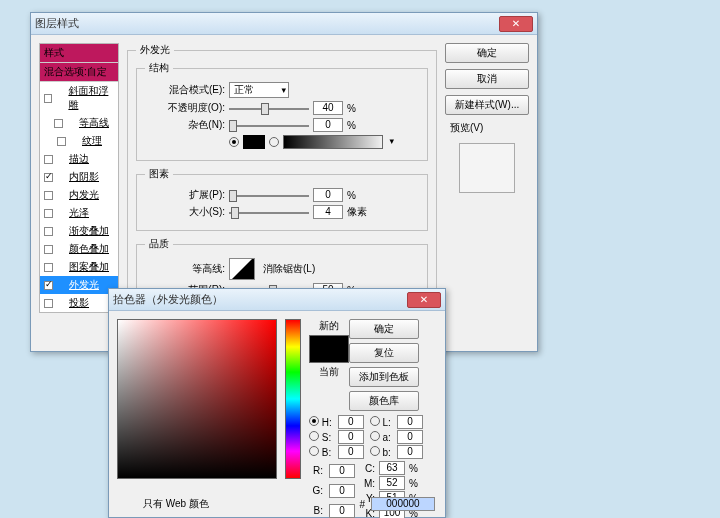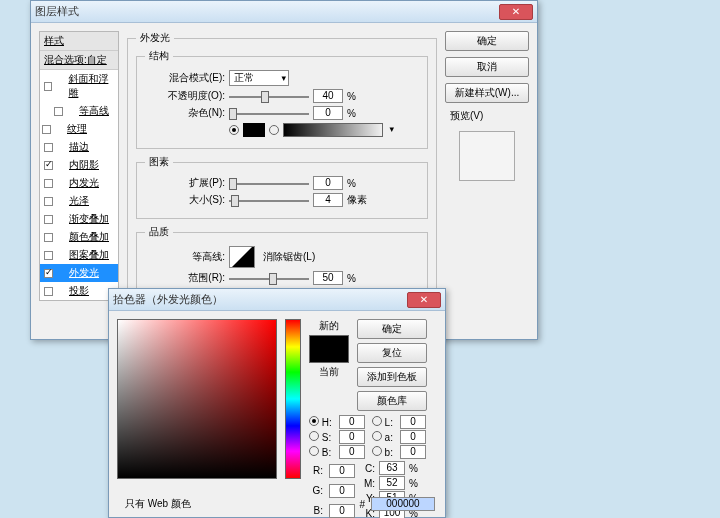--- a/index.html
+++ b/index.html
@@ -5,21 +5,21 @@
 * { box-sizing: border-box; font-family: "Microsoft YaHei", sans-serif; }
 body { margin: 0; background: #cde3f0; width: 720px; height: 518px; position: relative; overflow: hidden; }
 .window { position: absolute; background: #f0f0f0; border: 1px solid #7a9ab8; box-shadow: 2px 2px 6px rgba(0,0,0,.3); }
 .titlebar { height: 22px; background: linear-gradient(#eaf3fb, #cbe0f2); display: flex; align-items: center; padding: 0 4px; font-size: 11px; color: #333; border-bottom: 1px solid #a8bfd6; }
 .titlebar .spacer { flex: 1; }
 .winbtn { width: 34px; height: 16px; display: flex; align-items: center; justify-content: center; font-size: 10px; margin-left: 1px; }
 .closebtn { background: #d9545b; color: #fff; border: 1px solid #a83c41; border-radius: 2px; }
 .body1 { display: flex; padding: 8px; gap: 8px; }
 .leftcol { width: 80px; }
 .stylelist { border: 1px solid #b8b8b8; background: #fff; font-size: 10px; }
-.stylelist .hdr { background: #e5e5e5; padding: 2px 4px; border-bottom: 1px solid #ccc; font-size: 10px; text-decoration: underline; }
+.stylelist .hdr { background: #be185d; padding: 2px 4px; border-bottom: 1px solid #ccc; font-size: 10px; }
 .stylelist .item { padding: 2px 4px; display: flex; align-items: center; gap: 16px; text-decoration: underline; }
 .stylelist .item.sel { background: #1e90ff; color: #fff; }
 .stylelist .check { width: 9px; height: 9px; border: 1px solid #888; background: #fff; display: inline-block; position: relative; }
 .stylelist .check.on::after { content: "✓"; position: absolute; top: -3px; left: 0; font-size: 9px; color: #000; }
 .stylelist .item.sel .check.on::after { color: #000; }
 .midcol { flex: 1; }
 fieldset.grp { border: 1px solid #c0c0c0; margin: 0 0 6px 0; padding: 4px 8px 8px 8px; font-size: 10px; }
 fieldset.grp legend { font-size: 10px; padding: 0 4px; }
 .row { display: flex; align-items: center; gap: 4px; margin: 3px 16px; font-size: 10px; }
 .row .lbl { width: 64px; text-align: right; }
@@ -45,50 +45,50 @@
 .cpbody { display: flex; padding: 8px; gap: 8px; }
 .satbox { width: 160px; height: 160px; background: linear-gradient(to top, #000, transparent), linear-gradient(to right, #fff, #f00); position: relative; border: 1px solid #666; }
 .huebar { width: 16px; height: 160px; border: 1px solid #666; background: linear-gradient(to bottom, #f00, #ff0 17%, #0f0 33%, #0ff 50%, #00f 67%, #f0f 83%, #f00); position: relative; }
 .newcur { display: flex; flex-direction: column; align-items: center; font-size: 10px; gap: 2px; }
 .newcur .colbox { width: 40px; height: 28px; border: 1px solid #666; display: flex; flex-direction: column; }
 .newcur .colbox div { flex: 1; background: #000; }
 .cpfields { font-size: 10px; }
 .cpfields .lbl2 { width: 14px; text-align: right; }
 .cpfields .numbox { width: 26px; }
 .cpright { display: flex; flex-direction: column; gap: 4px; }
-.hexrow { position: absolute; bottom: 6px; left: 10px; right: 10px; display: flex; align-items: center; gap: 6px; font-size: 10px; }
+.hexrow { position: absolute; bottom: 6px; left: 28px; right: 10px; display: flex; align-items: center; gap: 6px; font-size: 10px; }
 .hexbox { width: 64px; height: 14px; border: 1px solid #888; background: #bcd6ff; font-size: 10px; text-align: center; line-height: 12px; }
 .colgrid { display: grid; grid-template-columns: auto auto auto auto; gap: 1px 6px; align-items: center; }
 .colgrid2 { display: grid; grid-template-columns: auto auto auto; gap: 1px 4px; align-items: center; }
 </style>
 </head>
 <body>
 
-<div class="window" style="left:30px; top:0; width:508px; height:340px;">
+<div class="window" style="left:30px; top:12px; width:508px; height:340px;">
   <div class="titlebar">
     <span>图层样式</span>
     <span class="spacer"></span>
     <span class="winbtn closebtn">✕</span>
   </div>
   <div class="body1">
 
     <div class="leftcol">
       <div class="stylelist">
         <div class="hdr">样式</div>
         <div class="hdr">混合选项:自定</div>
         <div id="styleitems">
             <div class="item">
               <span class="check"></span>
               <span>斜面和浮雕</span>
             </div>
             <div class="item" style="padding-left: 14px;">
               <span class="check"></span>
               <span>等高线</span>
             </div>
-            <div class="item" style="padding-left: 2px;">
+            <div class="item" style="padding-left: 17px;">
               <span class="check"></span>
               <span>纹理</span>
             </div>
             <div class="item">
               <span class="check"></span>
               <span>描边</span>
             </div>
             <div class="item">
               <span class="check on"></span>
               <span>内阴影</span>
@@ -233,21 +233,21 @@
 <div class="window" style="left:108px; top:288px; width:338px; height:230px;">
   <div class="titlebar">
     <span>拾色器（外发光颜色）</span>
     <span class="spacer"></span>
     <span class="winbtn closebtn">✕</span>
   </div>
   <div class="cpbody">
     <div class="satbox"></div>
     <div class="huebar"></div>
     <div style="display:flex; flex-direction:column; gap:4px;">
-      <div style="display:flex; gap:8px;">
+      <div style="display:flex; ">
         <div class="newcur">
           <span>新的</span>
           <div class="colbox">
               <div></div>
               <div></div>
             </div>
           <span>当前</span>
         </div>
         <div class="cpright">
           <span class="pbtn" style="width:56px">确定</span>

